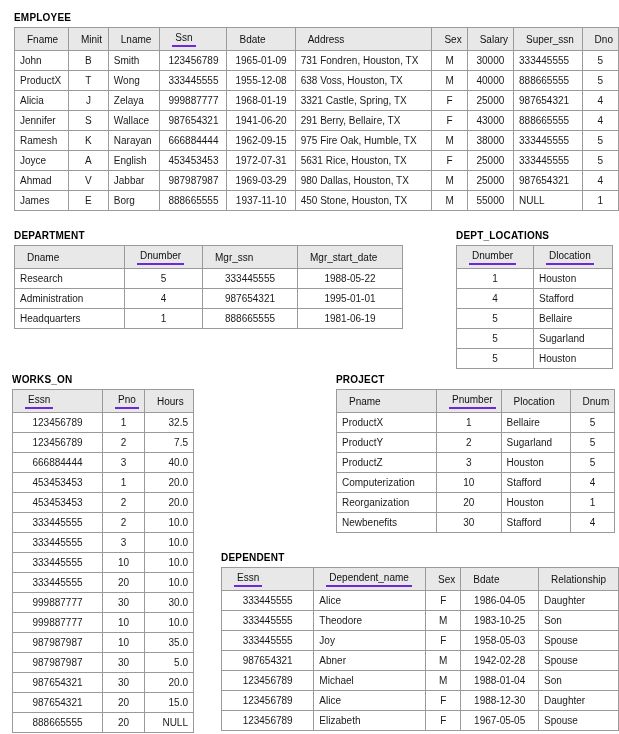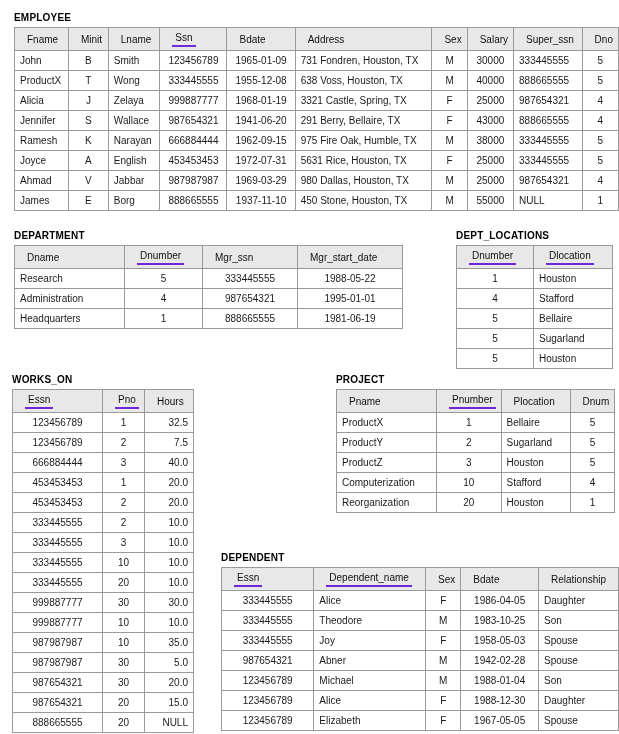--- a/index.html
+++ b/index.html
@@ -455,20 +455,26 @@
           <td class="c">10</td>
           <td class="l">Stafford</td>
           <td class="c">4</td>
         </tr>
         <tr>
           <td class="l">Reorganization</td>
           <td class="c">20</td>
           <td class="l">Houston</td>
           <td class="c">1</td>
         </tr>
+        <tr>
+          <td class="l">Newbenefits</td>
+          <td class="c">30</td>
+          <td class="l">Stafford</td>
+          <td class="c">4</td>
+        </tr>
       </tbody>
   </table>
 </div>
 
 <div class="panel" id="dependent-panel">
   <div class="tbl-title">DEPENDENT</div>
   <table class="rel" id="dependent-table">
     <colgroup>
         <col class="c0">
         <col class="c1">

